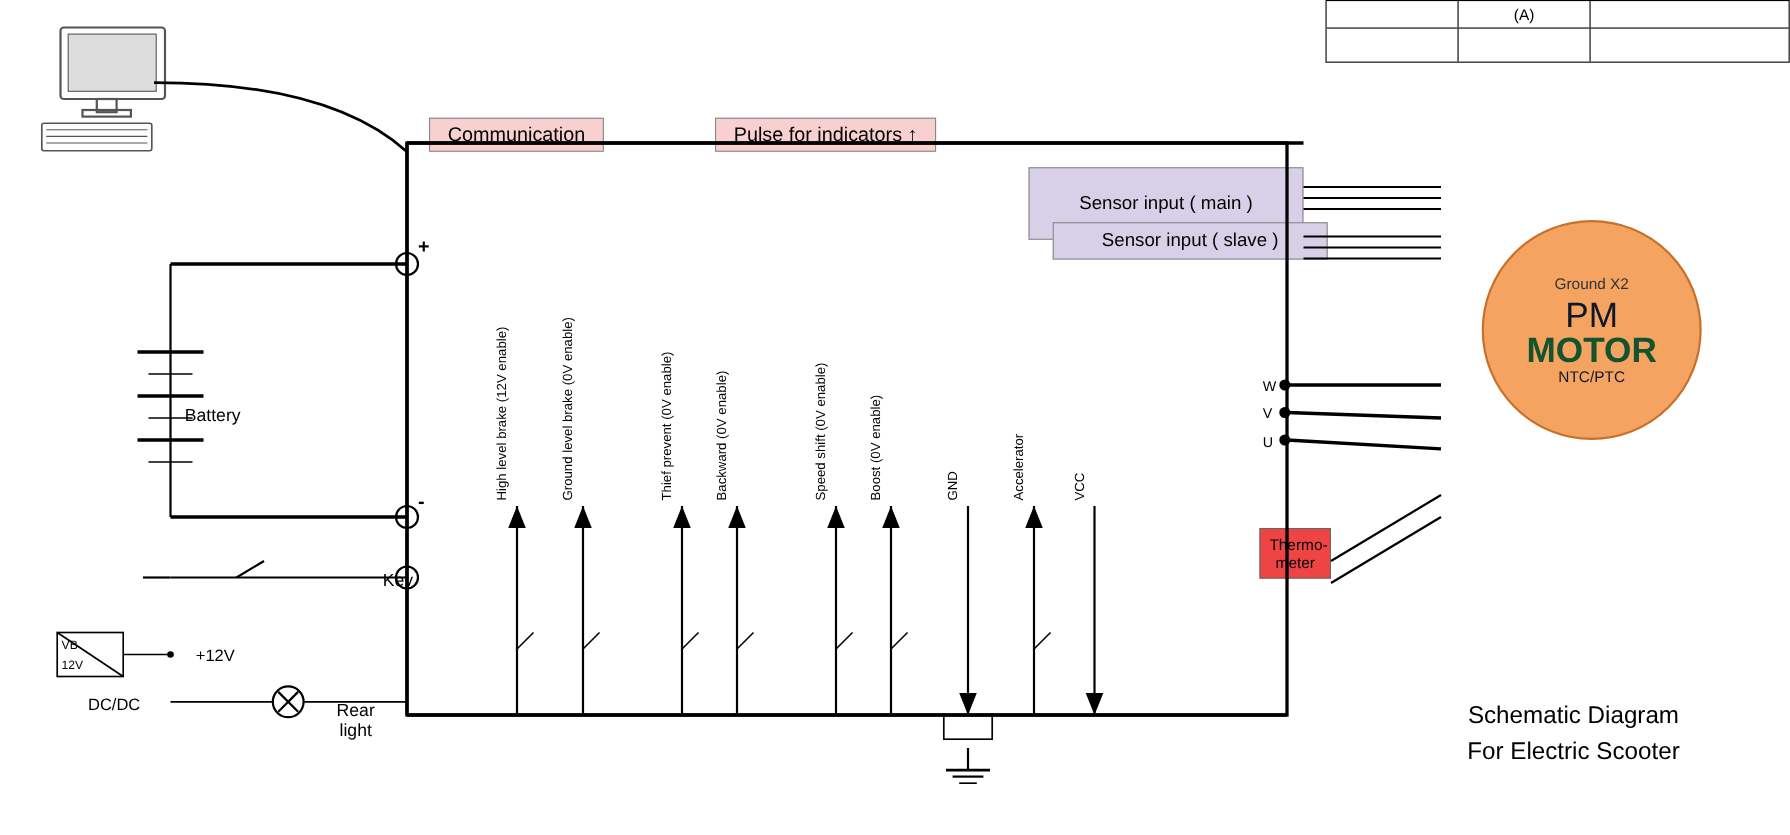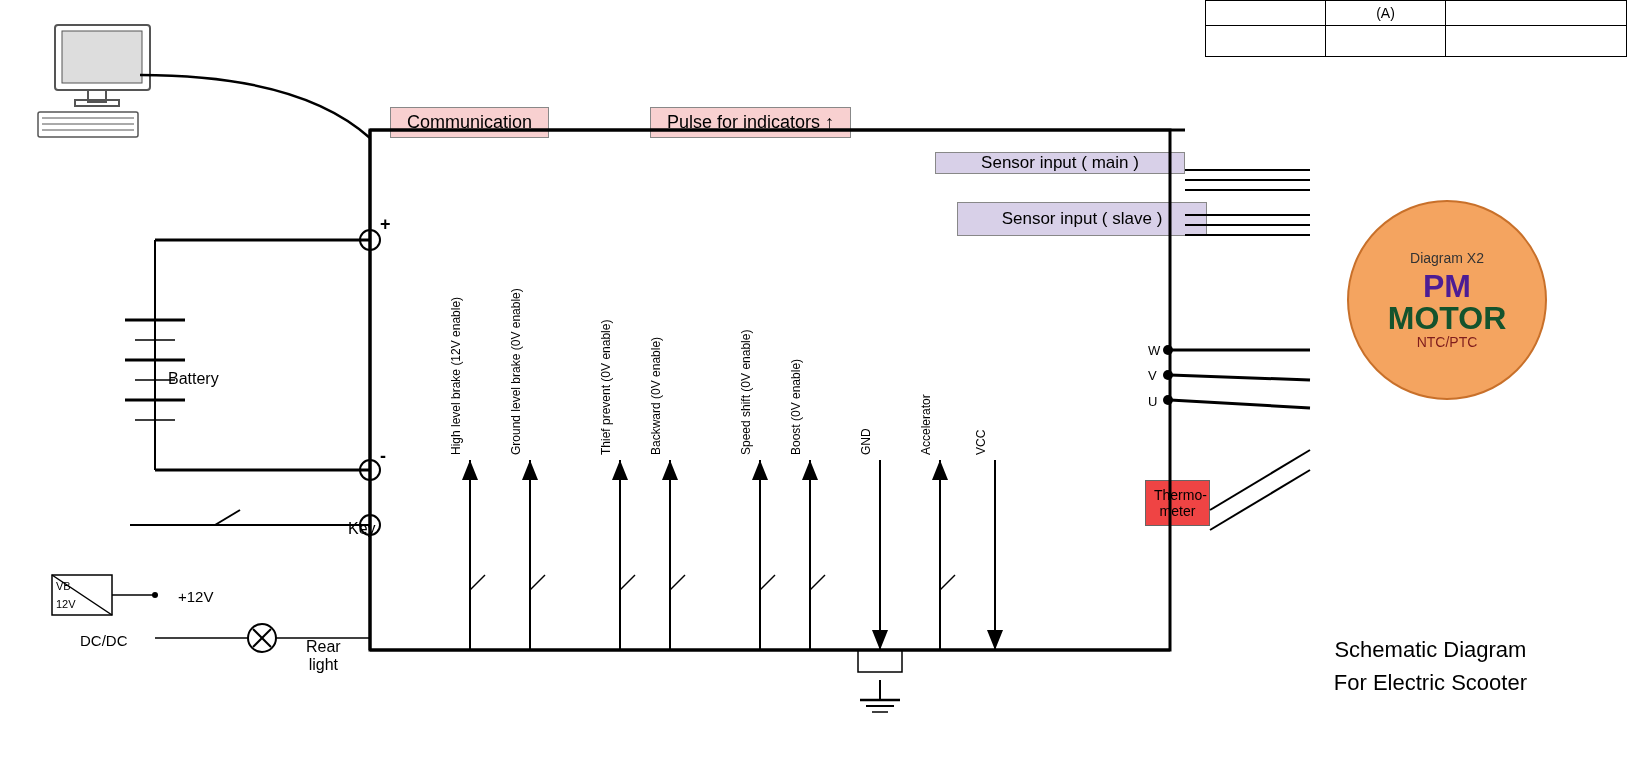--- a/index.html
+++ b/index.html
@@ -71,21 +71,21 @@
       font-weight: normal;
     }
 
     
     .sensor-main-box {
       position: absolute;
       top: 152px;
       left: 935px;
       background: #d8d0e8;
       border: 1.5px solid #888;
-      padding: 0 20px;
+      padding: 22px 20px;
       font-size: 17px;
       width: 250px;
       text-align: center;
     }
 
     
     .sensor-slave-box {
       position: absolute;
       top: 202px;
       left: 957px;
@@ -112,33 +112,33 @@
       justify-content: center;
       border: 2px solid #c8702a;
     }
     .motor-circle .sensor-x2 {
       font-size: 14px;
       color: #333;
       margin-bottom: 4px;
     }
     .motor-circle .pm-text {
       font-size: 32px;
-      font-weight: bold;
-      color: #4c1d95;
+      font-weight: normal;
+      color: #0f172a;
       line-height: 1;
     }
     .motor-circle .motor-text {
       font-size: 32px;
       font-weight: bold;
       color: #14532d;
       line-height: 1;
     }
     .motor-circle .ntc-text {
       font-size: 14px;
-      color: #7f1d1d;
+      color: #0f172a;
       margin-top: 0;
     }
 
     
     .battery-label {
       position: absolute;
       top: 370px;
       left: 168px;
       font-size: 16px;
     }
@@ -238,21 +238,21 @@
 
   <div class="sensor-main-box">
     <span>Sensor input ( main )</span>
   </div>
 
   <div class="sensor-slave-box">
     <span>Sensor input ( slave )</span>
   </div>
 
   <div class="motor-circle">
-    <span class="sensor-x2">Diagram X2</span>
+    <span class="sensor-x2">Ground X2</span>
     <span class="pm-text">PM</span>
     <span class="motor-text">MOTOR</span>
     <span class="ntc-text">NTC/PTC</span>
   </div>
 
   <div class="thermo-box">
     <span>Thermo-<br>meter</span>
   </div>
 
   <div class="schematic-text">

